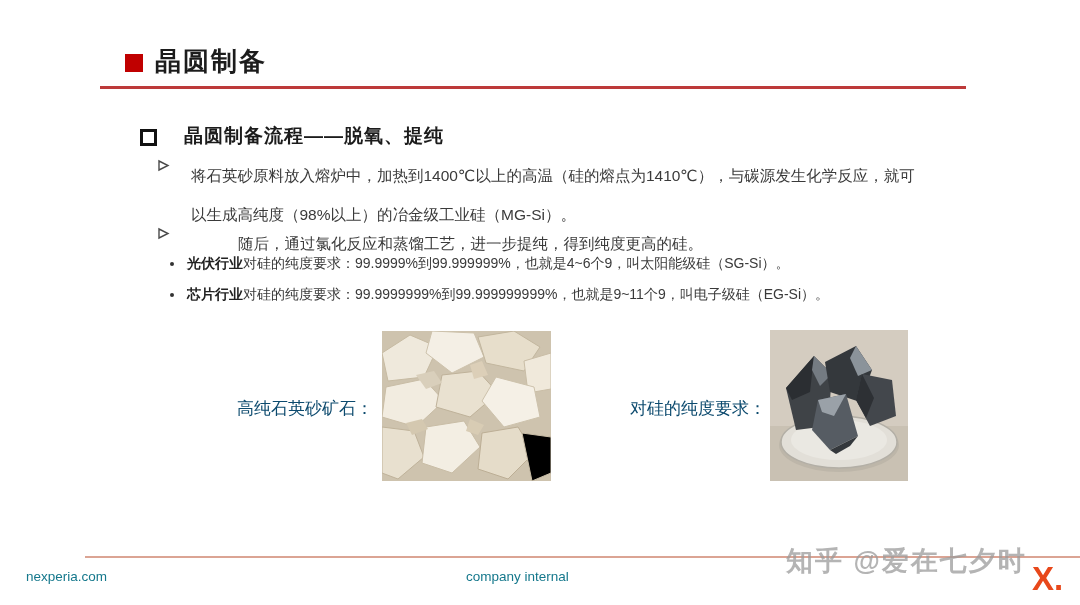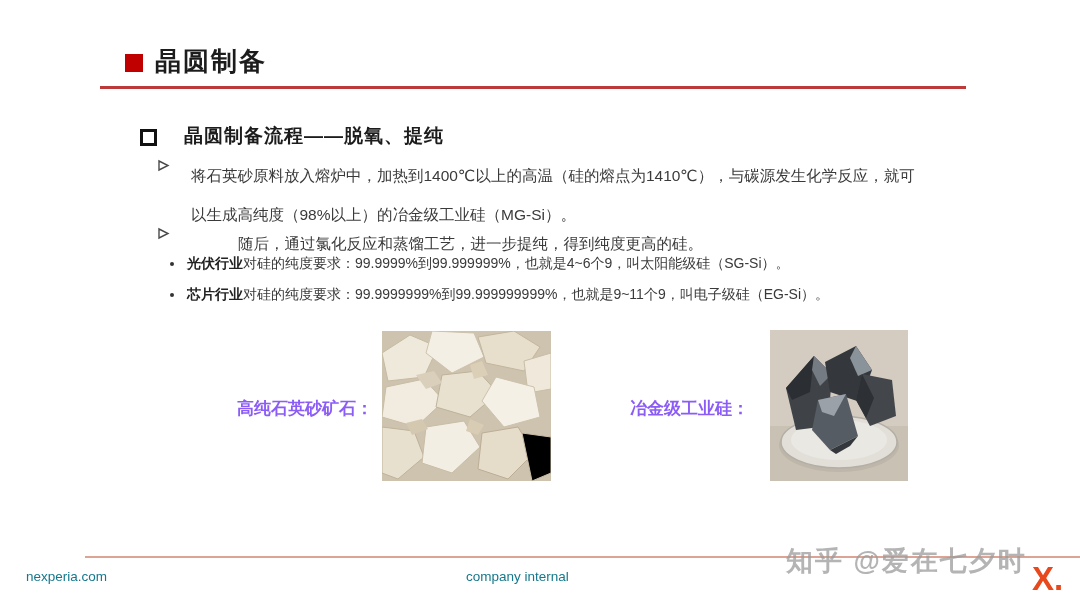--- a/index.html
+++ b/index.html
@@ -26,21 +26,21 @@
   .b2{top:223px;}
   .b2 p{line-height:22px;padding-left:47px;}
   .b2 .arrow{margin-top:4px;}
   .subbullet{position:absolute;left:170px;display:flex;gap:13px;}
   .subbullet p{margin:0;font-size:14px;line-height:19px;color:#3a3a3a;width:680px;}
   .subbullet .dot{flex:0 0 auto;width:4px;height:4px;border-radius:50%;background:#333;margin-top:8px;}
   .subbullet b{color:#222;}
   .sb1{top:254px;}
   .sb2{top:285px;}
   
-  .caption{position:absolute;font-size:17px;font-weight:bold;color:#8b5cf6;}
+  .caption{position:absolute;font-size:17px;font-weight:normal;color:#0c4a6e;}
   .c1{left:237px;top:397px;}
   .c2{left:630px;top:397px;}
   .photo{position:absolute;line-height:0;}
   .p1{left:382px;top:331px;}
   .p2{left:770px;top:330px;}
   
   .footer-line{position:absolute;left:85px;top:556px;width:995px;height:2px;background:#dba494;}
   .footer-left{position:absolute;left:26px;top:569px;font-size:13.5px;color:#15788c;}
   .footer-center{position:absolute;left:466px;top:569px;font-size:13.5px;color:#15788c;}
   .watermark{position:absolute;left:786px;top:543px;font-size:27px;letter-spacing:2px;
@@ -81,21 +81,21 @@
     <span class="dot"></span>
     <p><b>光伏行业</b><span>对硅的纯度要求：99.9999%到99.999999%，也就是4~6个9，叫太阳能级硅（SG-Si）。</span></p>
   </div>
 
   <div class="subbullet sb2">
     <span class="dot"></span>
     <p><b>芯片行业</b><span>对硅的纯度要求：99.9999999%到99.999999999%，也就是9~11个9，叫电子级硅（EG-Si）。</span></p>
   </div>
 
   <div class="caption c1">高纯石英砂矿石：</div>
-  <div class="caption c2">冶金级工业硅：</div>
+  <div class="caption c2">对硅的纯度要求：</div>
 
   <div class="photo p1">
     <svg width="169" height="150" viewBox="0 0 169 150">
       <rect width="169" height="150" fill="#cec3ae"></rect>
       <polygon points="0,22 28,4 56,16 42,46 6,50" fill="#efe9dc" stroke="#c6baa2" stroke-width="1"></polygon>
       <polygon points="50,0 92,2 102,26 70,42 44,22" fill="#f4efe5" stroke="#cdc2ac" stroke-width="1"></polygon>
       <polygon points="96,6 132,0 158,16 142,40 104,32" fill="#e7decb" stroke="#c2b69e" stroke-width="1"></polygon>
       <polygon points="142,30 169,22 169,58 146,62" fill="#f0e9db" stroke="#c9bda6" stroke-width="1"></polygon>
       <polygon points="4,56 42,48 62,70 34,96 0,86" fill="#f2ece0" stroke="#c9bda6" stroke-width="1"></polygon>
       <polygon points="60,44 96,40 116,62 88,86 54,76" fill="#e9e1d0 " stroke="#bfb29a" stroke-width="1"></polygon>

